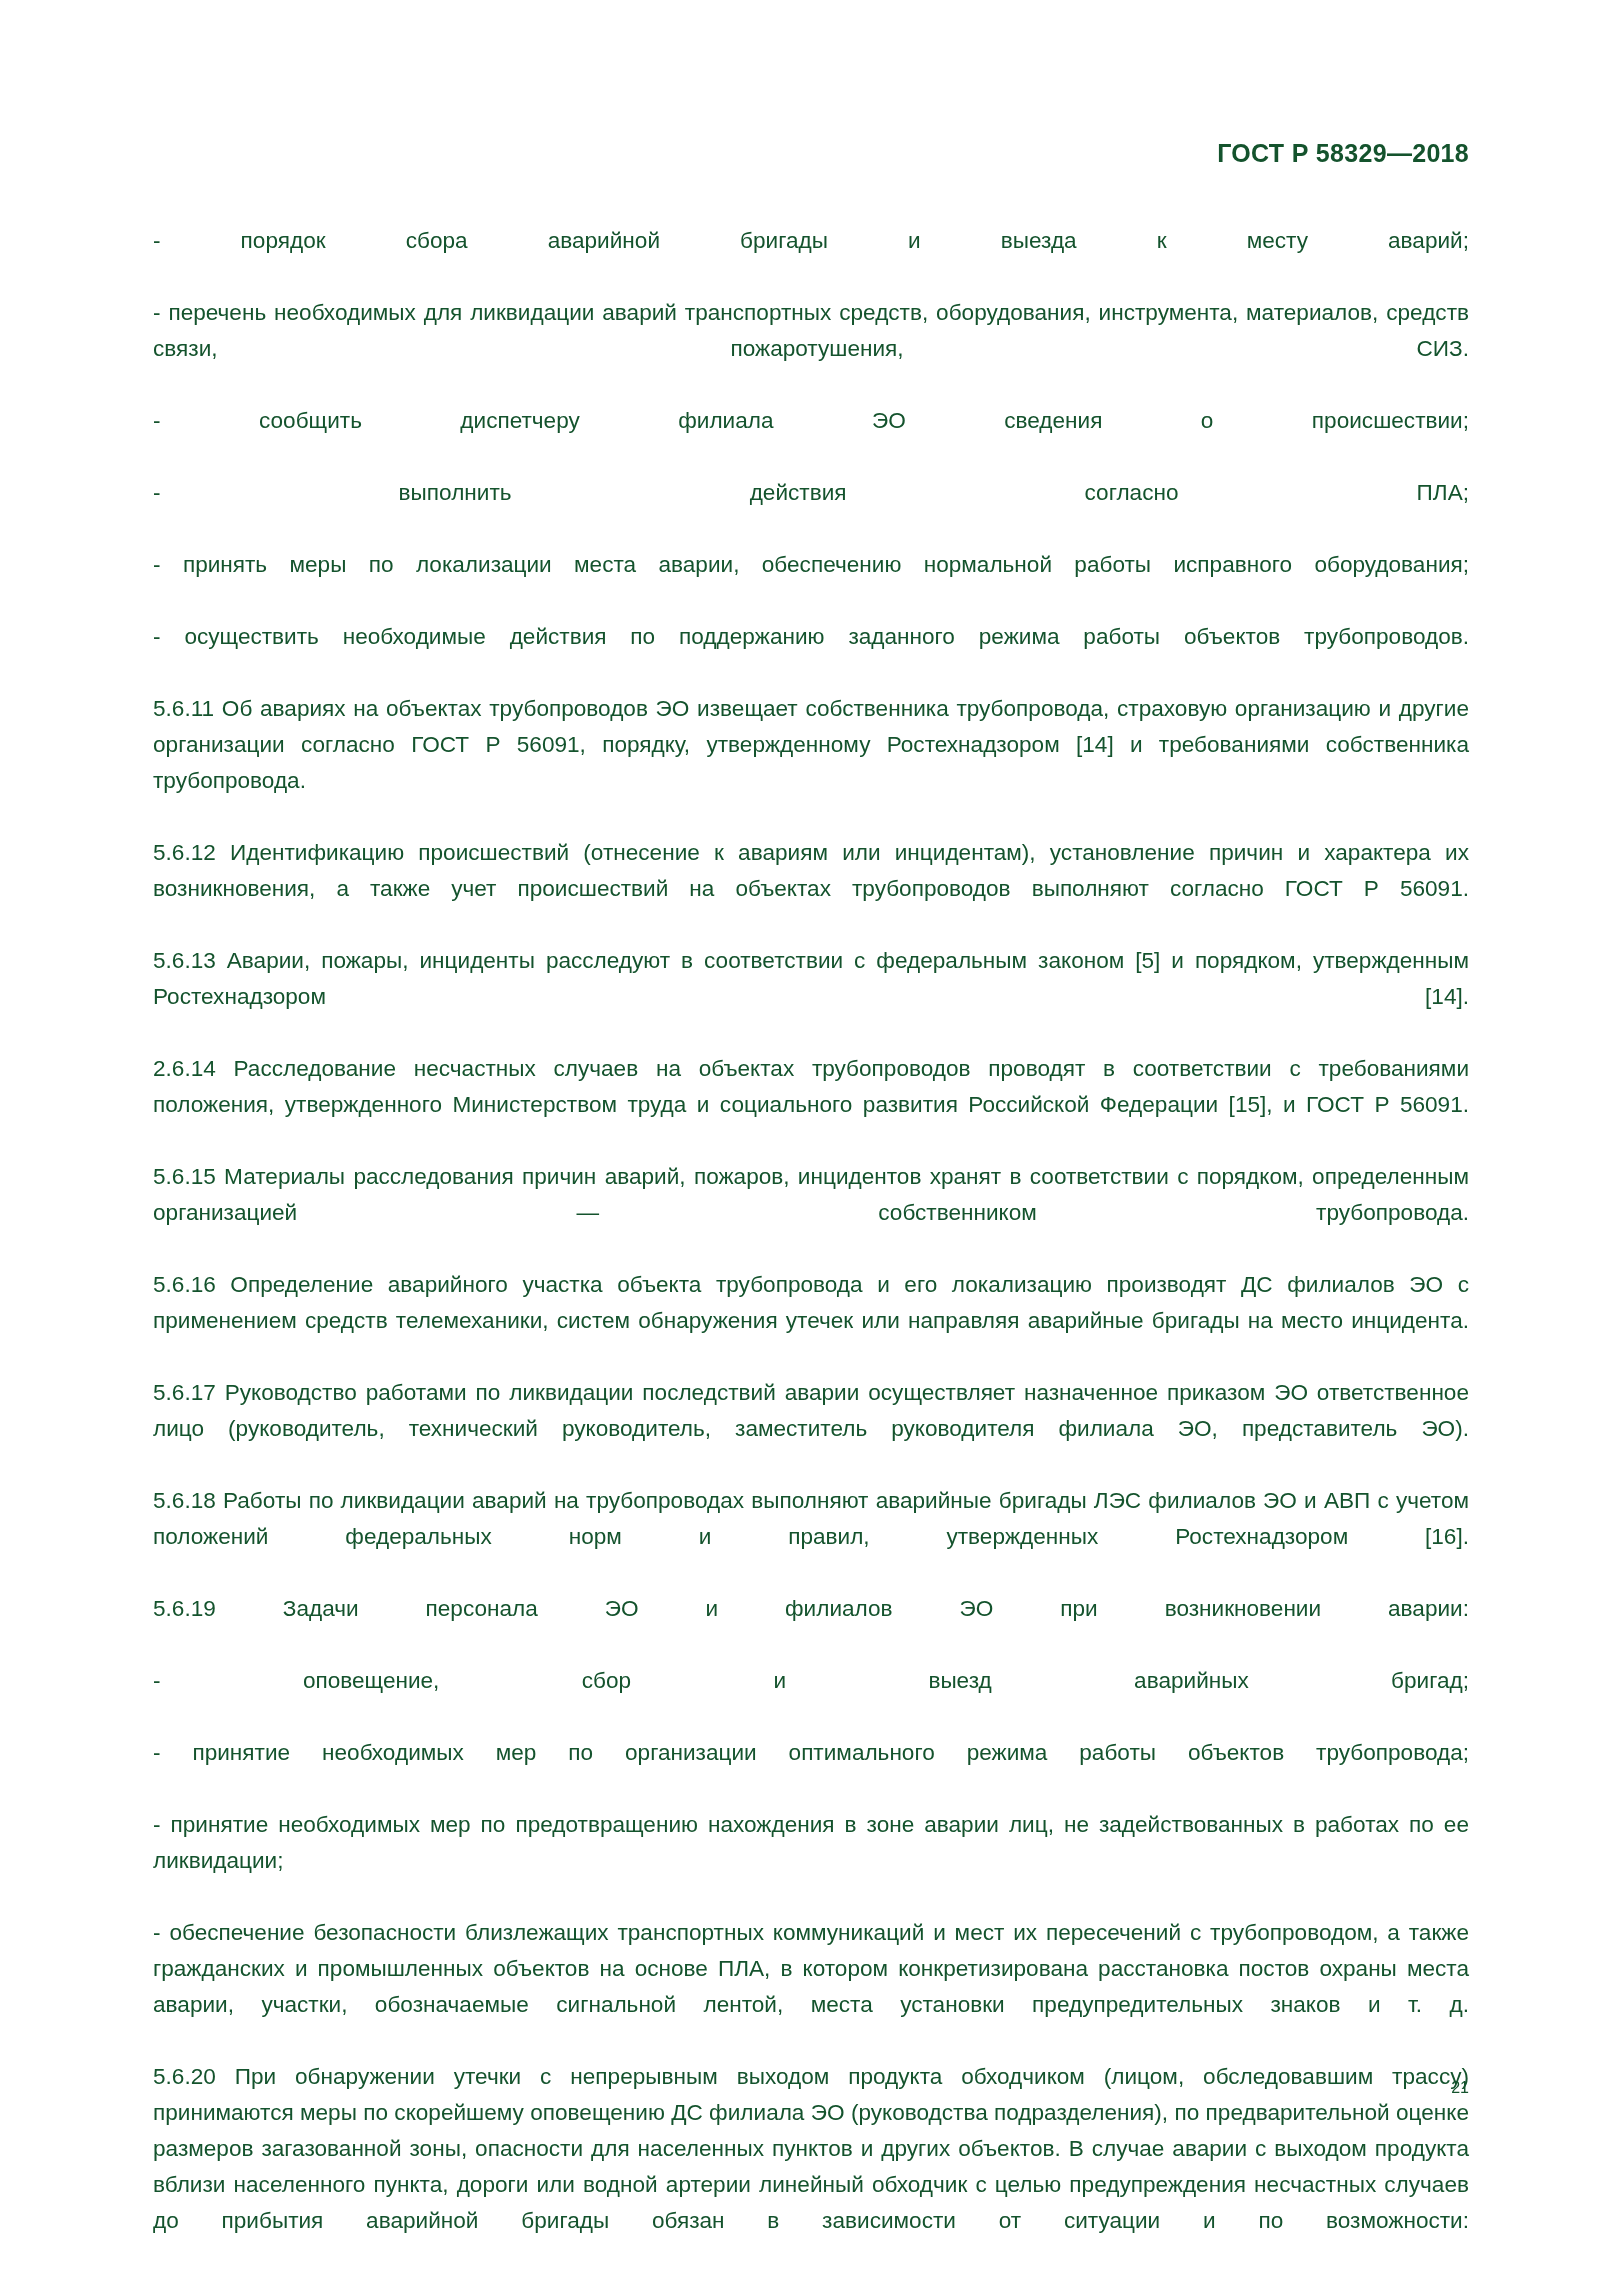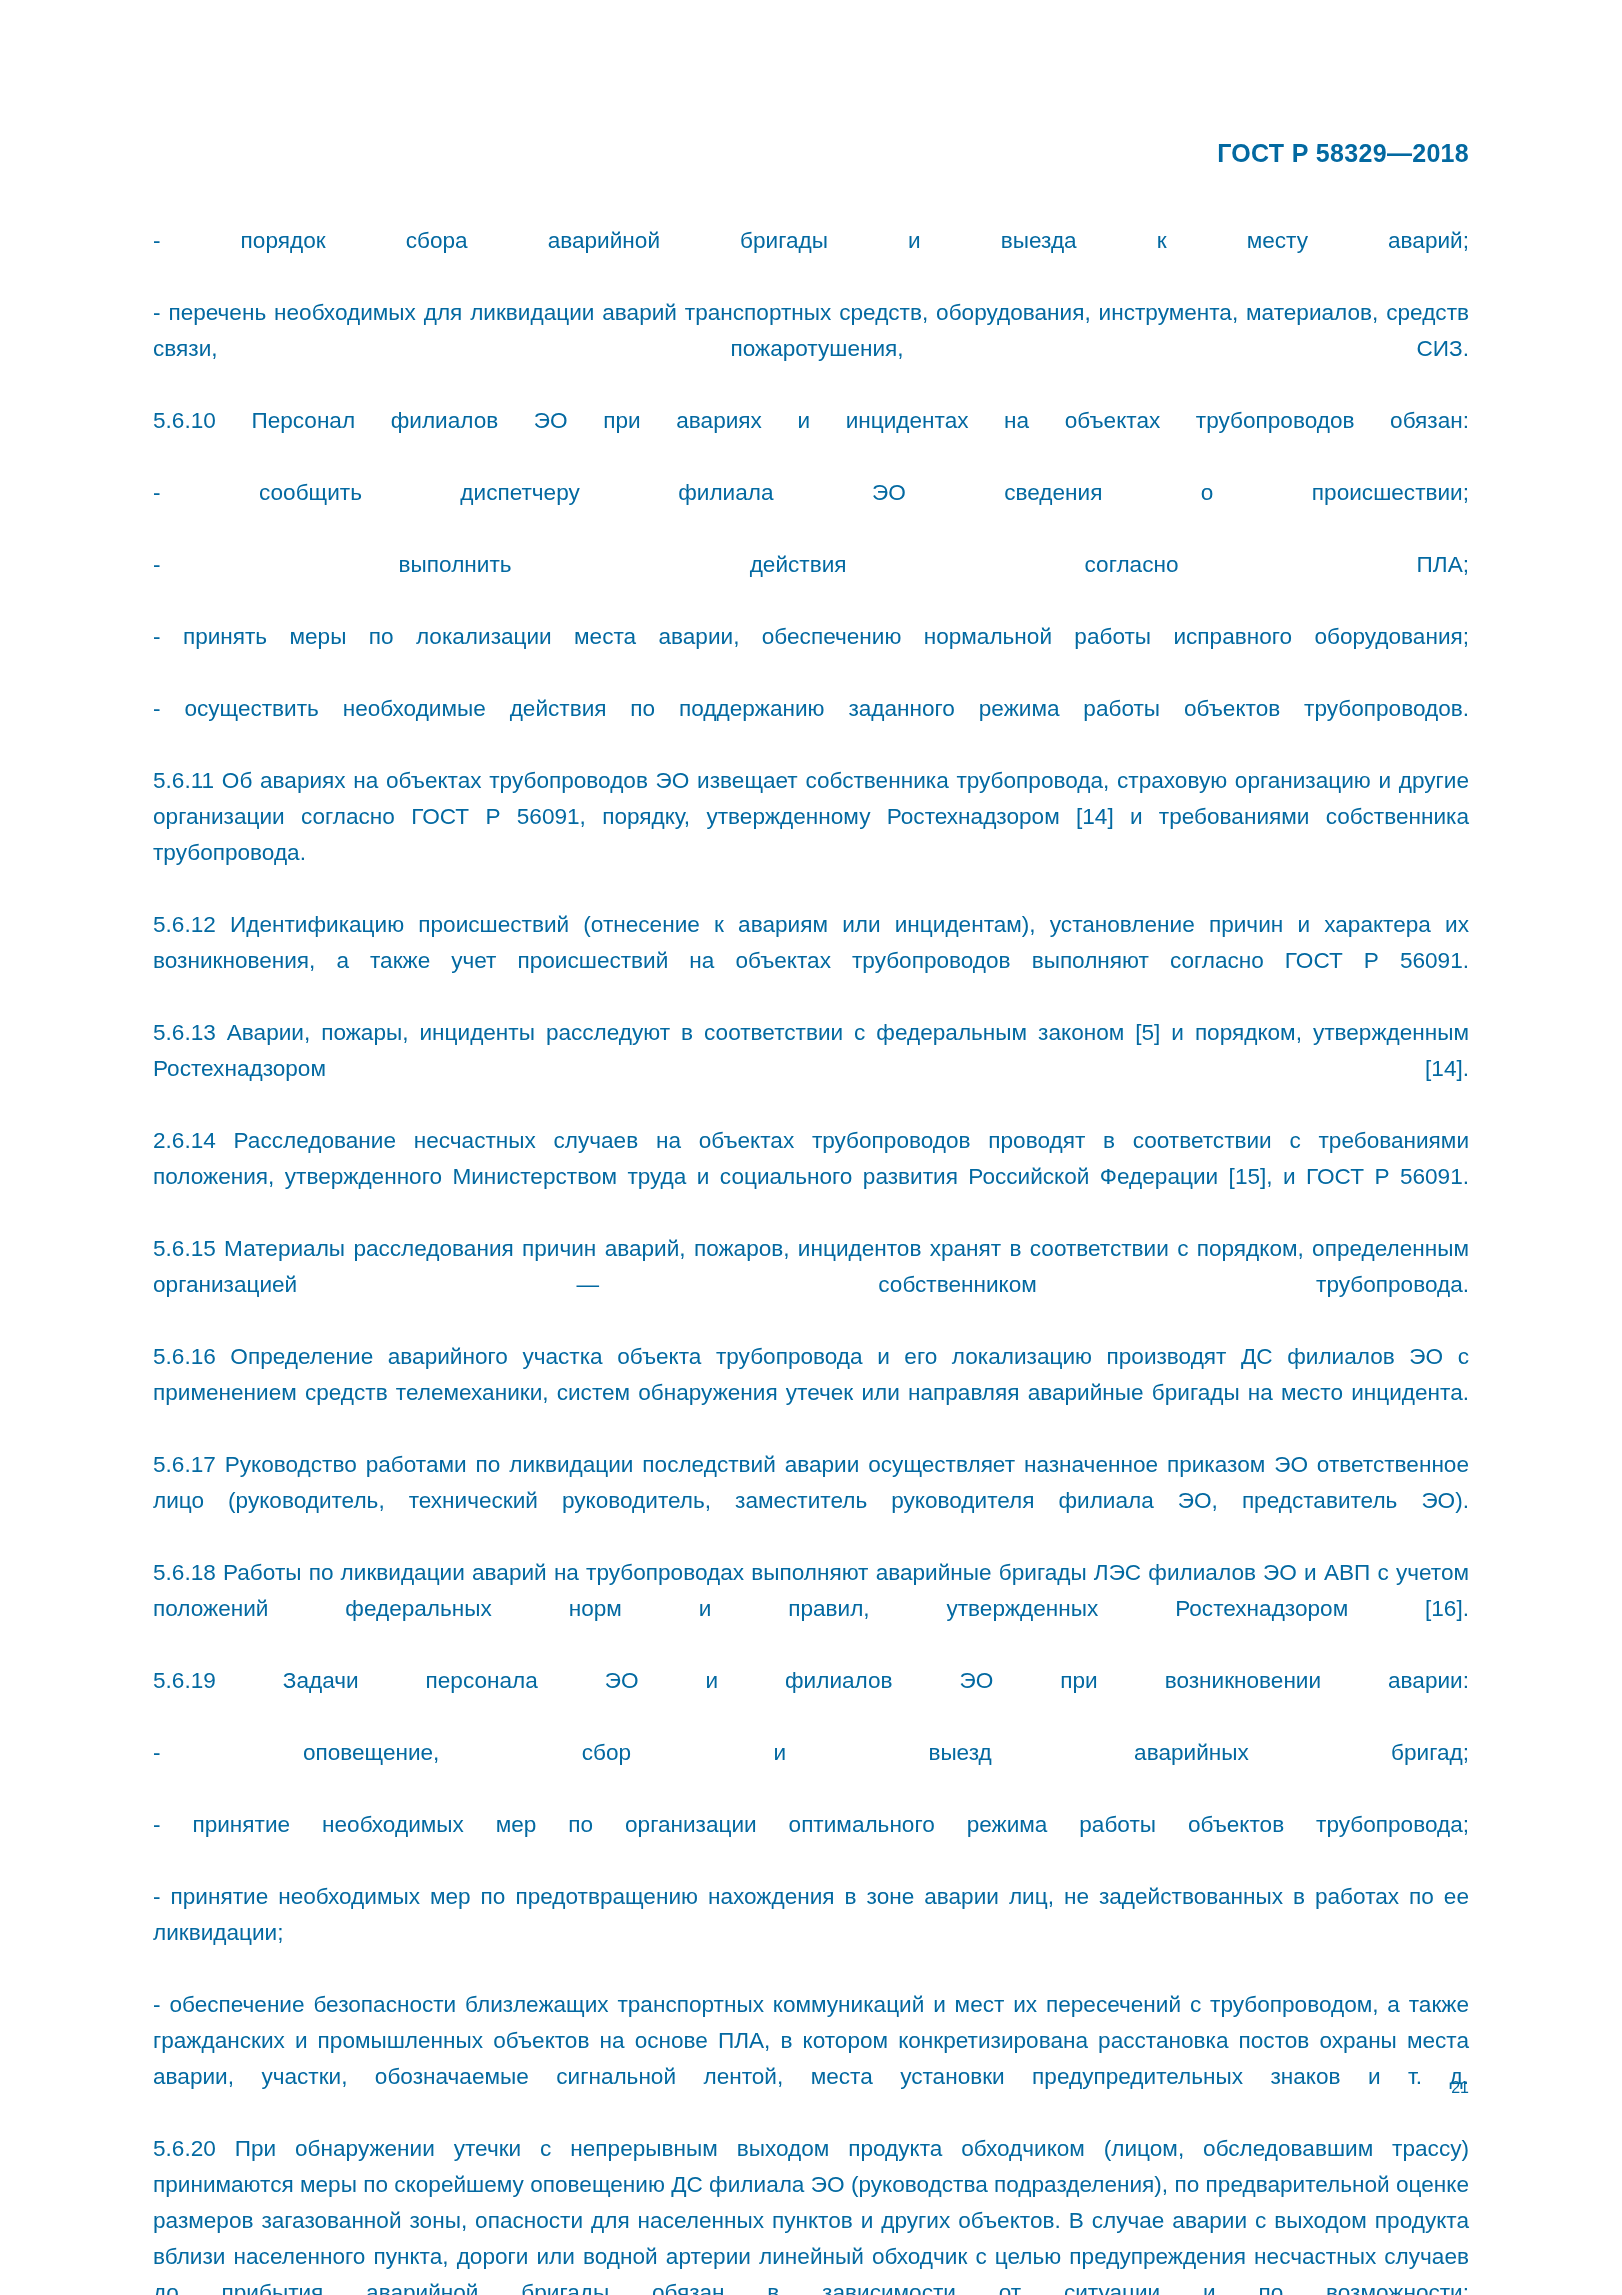--- a/index.html
+++ b/index.html
@@ -8,21 +8,21 @@
     padding: 0;
     background: #ffffff;
   }
   .page {
     position: relative;
     width: 1623px;
     height: 2295px;
     background: #ffffff;
     box-sizing: border-box;
     font-family: "Liberation Sans", "DejaVu Sans", sans-serif;
-    color: #0369a1;
+    color: #14532d;
     overflow: hidden;
   }
   
   .header {
     position: absolute;
     top: 136px;
     left: 153px;
     right: 154px;
     height: 34px;
     text-align: right;
@@ -89,21 +89,20 @@
 
 <div class="page">
 
   <div class="header">
     <div class="doc-code">ГОСТ Р 58329—2018</div>
   </div>
 
   <div class="body-text" id="body-text">
       <p class="bullet"><span class="dash">-</span> <span>порядок сбора аварийной бригады и выезда к месту аварий;</span></p>
       <p class="bullet"><span class="dash">-</span> <span>перечень необходимых для ликвидации аварий транспортных средств, оборудования, инструмента, материалов, средств связи, пожаротушения, СИЗ.</span></p>
-      <p class="para">5.6.10 Персонал филиалов ЭО при авариях и инцидентах на объектах трубопроводов обязан:</p>
       <p class="bullet"><span class="dash">-</span> <span>сообщить диспетчеру филиала ЭО сведения о происшествии;</span></p>
       <p class="bullet"><span class="dash">-</span> <span>выполнить действия согласно ПЛА;</span></p>
       <p class="bullet"><span class="dash">-</span> <span>принять меры по локализации места аварии, обеспечению нормальной работы исправного оборудования;</span></p>
       <p class="bullet"><span class="dash">-</span> <span>осуществить необходимые действия по поддержанию заданного режима работы объектов трубопроводов.</span></p>
       <p class="para">5.6.11 Об авариях на объектах трубопроводов ЭО извещает собственника трубопровода, страховую организацию и другие организации согласно ГОСТ Р 56091, порядку, утвержденному Ростехнадзором [14] и требованиями собственника трубопровода.</p>
       <p class="para">5.6.12 Идентификацию происшествий (отнесение к авариям или инцидентам), установление причин и характера их возникновения, а также учет происшествий на объектах трубопроводов выполняют согласно ГОСТ Р 56091.</p>
       <p class="para">5.6.13 Аварии, пожары, инциденты расследуют в соответствии с федеральным законом [5] и порядком, утвержденным Ростехнадзором [14].</p>
       <p class="para">2.6.14 Расследование несчастных случаев на объектах трубопроводов проводят в соответствии с требованиями положения, утвержденного Министерством труда и социального развития Российской Федерации [15], и ГОСТ Р 56091.</p>
       <p class="para">5.6.15 Материалы расследования причин аварий, пожаров, инцидентов хранят в соответствии с порядком, определенным организацией — собственником трубопровода.</p>
       <p class="para">5.6.16 Определение аварийного участка объекта трубопровода и его локализацию производят ДС филиалов ЭО с применением средств телемеханики, систем обнаружения утечек или направляя аварийные бригады на место инцидента.</p>

